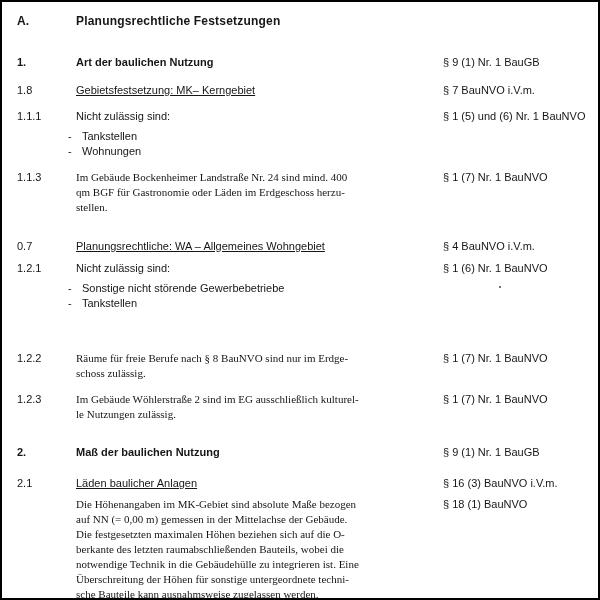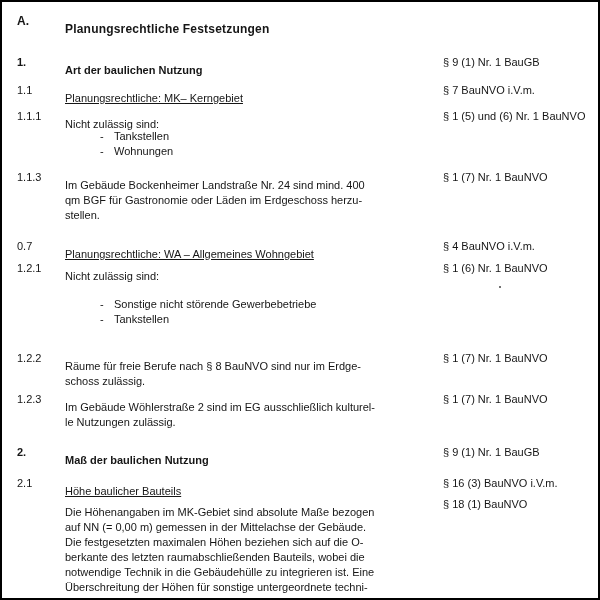--- a/index.html
+++ b/index.html
@@ -11,27 +11,27 @@
     background: #ffffff;
     border: 2px solid #000000;
     overflow: hidden;
     font-family: "Liberation Sans", sans-serif;
     font-size: 11px;
     line-height: 15px;
     color: #161616;
   }
   .row { position: absolute; left: 0; width: 600px; }
   .num   { position: absolute; left: 15px; white-space: nowrap; }
-  .title { position: absolute; left: 63px; width: 358px; white-space: nowrap; margin-top: 8px; }
+  .title { position: absolute; left: 74px; width: 358px; white-space: nowrap; }
   .ref   { position: absolute; left: 441px; width: 168px; white-space: nowrap; }
   .bold  { font-weight: bold; }
   .ul    { text-decoration: underline; }
-  .para  { white-space: pre-line; }
+  .para  { white-space: pre-line; font-family: Liberation Serif, serif; }
   .heading-size { font-size: 12px; letter-spacing: 0.2px; }
-  .list { position: absolute; left: 66px; width: 360px; margin-left: 32px; }
+  .list { position: absolute; left: 66px; width: 360px; }
   .li { height: 15px; }
   .dash { display: inline-block; width: 14px; }
   .stray-dot {
     position: absolute; left: 497px; top: 284px;
     width: 2px; height: 2px; background: #444444; border-radius: 50%;
   }
 </style>
 </head>
 <body>
 
@@ -42,22 +42,22 @@
     <span class="title bold heading-size">Planungsrechtliche Festsetzungen</span>
   </div>
 
   <div class="row" style="top:53px">
     <span class="num bold">1.</span>
     <span class="title bold">Art der baulichen Nutzung</span>
     <span class="ref">§ 9 (1) Nr. 1 BauGB</span>
   </div>
 
   <div class="row" style="top:81px">
-    <span class="num">1.1</span>
-    <span class="title ul">Planungsrechtliche: MK– Kerngebiet</span>
+    <span class="num">1.8</span>
+    <span class="title ul">Gebietsfestsetzung: MK– Kerngebiet</span>
     <span class="ref">§ 7 BauNVO i.V.m.</span>
   </div>
 
   <div class="row" style="top:107px">
     <span class="num">1.1.1</span>
     <span class="title">Nicht zulässig sind:</span>
     <span class="ref">§ 1 (5) und (6) Nr. 1 BauNVO</span>
   </div>
 
   <div class="list" style="top:127px">
@@ -84,21 +84,21 @@
   </div>
 
   <div class="row" style="top:259px">
     <span class="num">1.2.1</span>
     <span class="title">Nicht zulässig sind:</span>
     <span class="ref">§ 1 (6) Nr. 1 BauNVO</span>
   </div>
 
   <div class="stray-dot"></div>
 
-  <div class="list" style="top:295px">
+  <div class="list" style="top:279px">
     <div class="li">
       <span class="dash">-</span><span>Sonstige nicht störende Gewerbebetriebe</span>
     </div>
     <div class="li">
       <span class="dash">-</span><span>Tankstellen</span>
     </div>
   </div>
 
   <div class="row" style="top:349px">
     <span class="num">1.2.2</span>
@@ -115,21 +115,21 @@
   </div>
 
   <div class="row" style="top:443px">
     <span class="num bold">2.</span>
     <span class="title bold">Maß der baulichen Nutzung</span>
     <span class="ref">§ 9 (1) Nr. 1 BauGB</span>
   </div>
 
   <div class="row" style="top:474px">
     <span class="num">2.1</span>
-    <span class="title ul">Höhe baulicher Bauteils</span>
+    <span class="title ul">Läden baulicher Anlagen</span>
     <span class="ref">§ 16 (3) BauNVO i.V.m.</span>
   </div>
 
   <div class="row" style="top:495px">
     <span class="title para" style="white-space:pre-line">Die Höhenangaben im MK-Gebiet sind absolute Maße bezogen
 auf NN (= 0,00 m) gemessen in der Mittelachse der Gebäude.
 Die festgesetzten maximalen Höhen beziehen sich auf die O-
 berkante des letzten raumabschließenden Bauteils, wobei die
 notwendige Technik in die Gebäudehülle zu integrieren ist. Eine
 Überschreitung der Höhen für sonstige untergeordnete techni-

